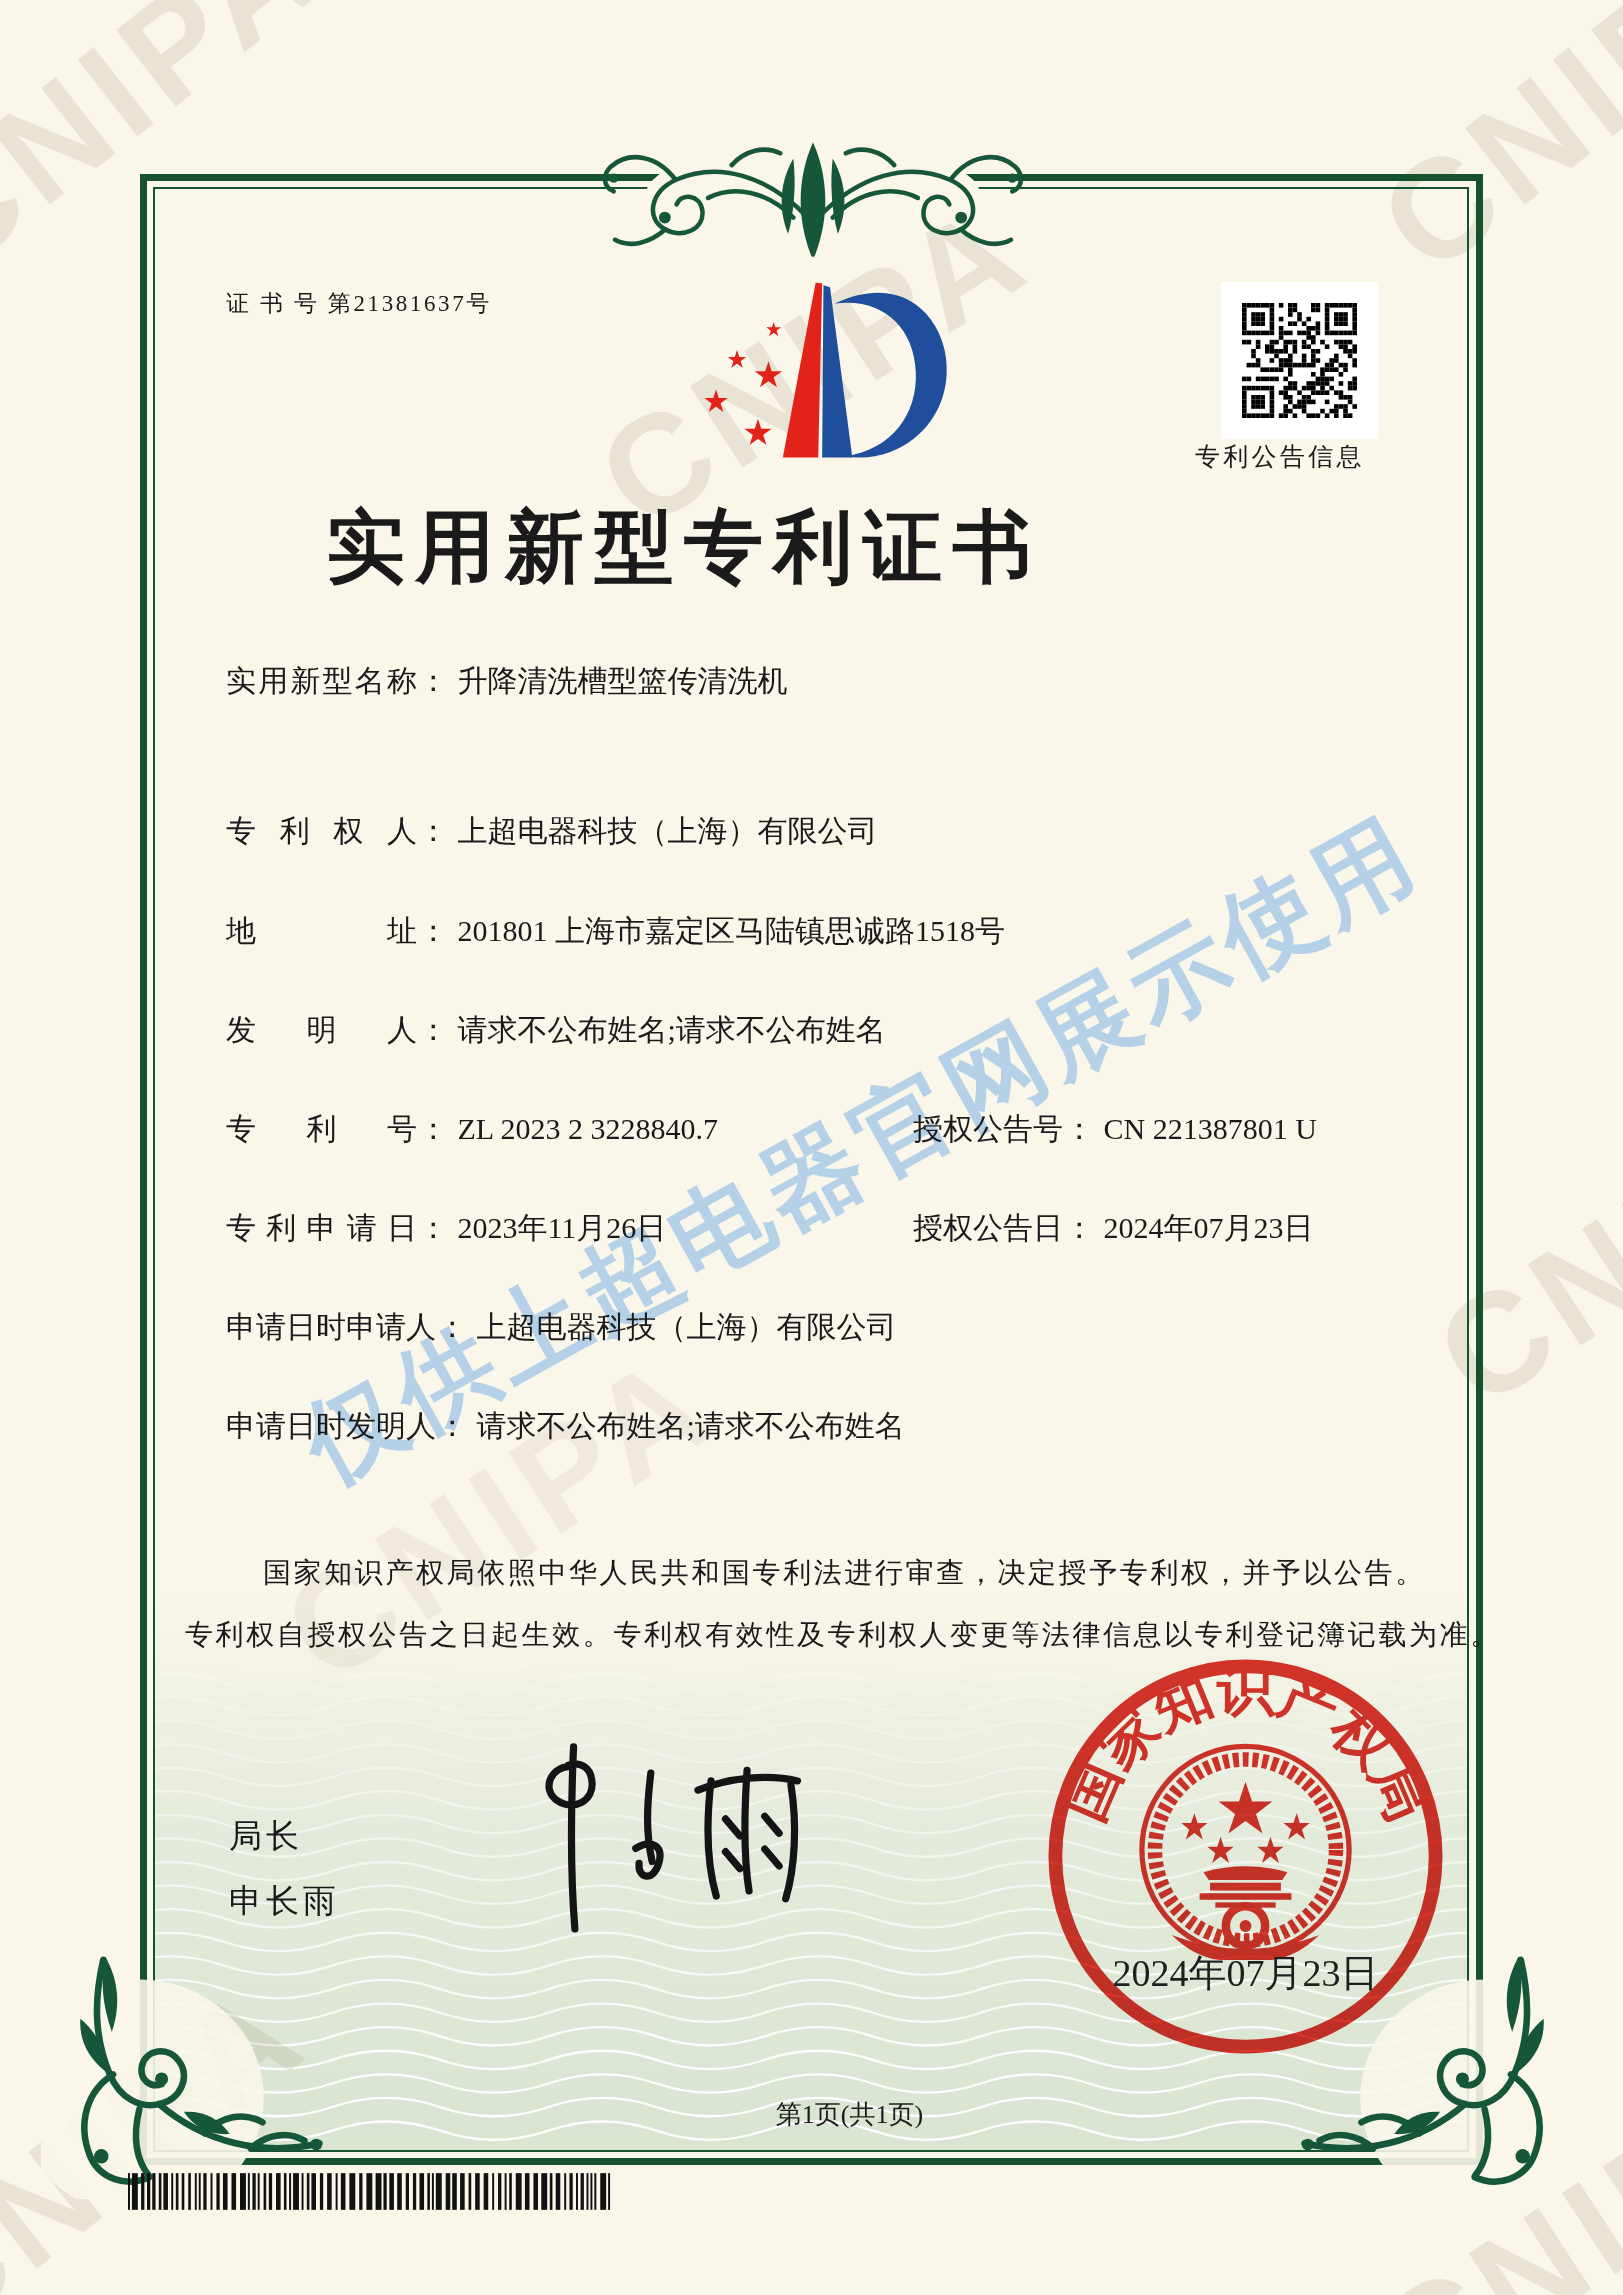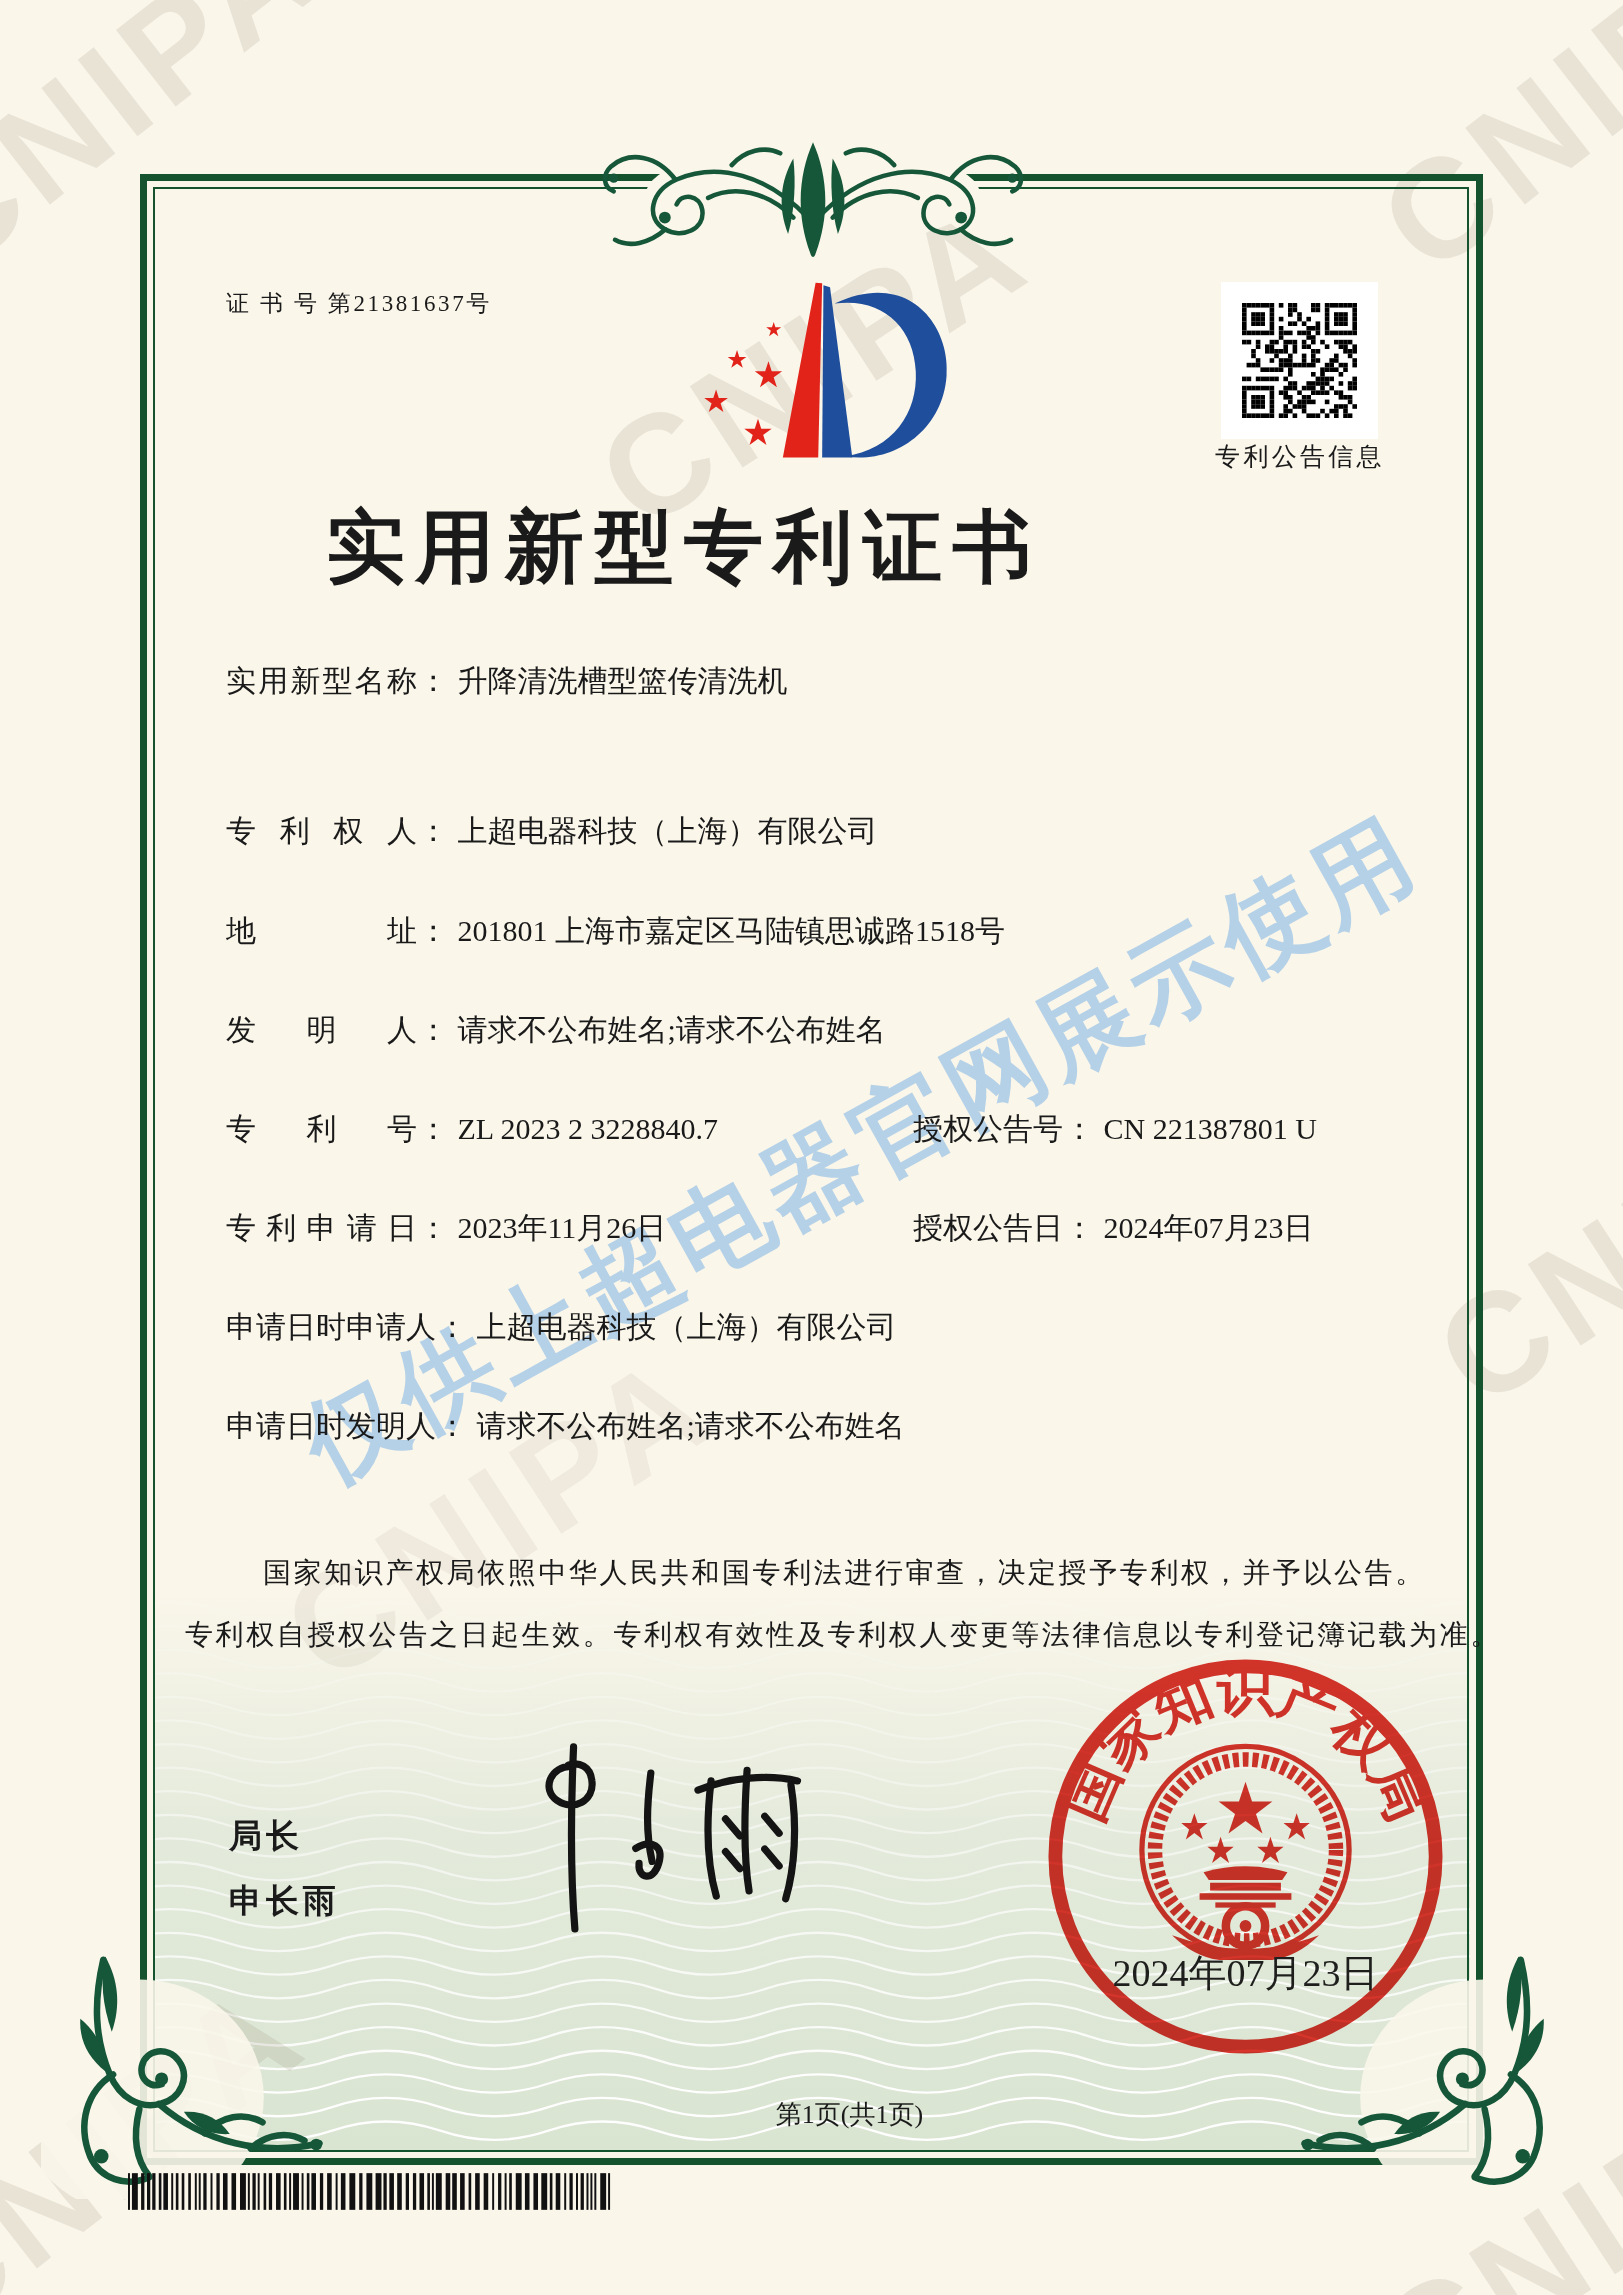--- a/index.html
+++ b/index.html
@@ -23,27 +23,27 @@
     color:rgba(123,179,229,0.55);transform:rotate(-29deg);z-index:4;
     font-family:"Liberation Sans","DejaVu Sans",sans-serif;}
   
   .certno{position:absolute;left:226px;top:288px;font-size:23px;letter-spacing:2.6px;z-index:5;}
   .title{position:absolute;left:0;top:495px;width:1368px;text-align:center;
     font-size:79px;font-weight:bold;letter-spacing:10.5px;z-index:5;}
   .frow{position:absolute;font-size:30px;z-index:5;white-space:nowrap;}
   .flabel{display:inline-block;min-width:191px;text-align:justify;text-align-last:justify;}
   .fcolon{display:inline-block;margin:0 9.2px 0 1.3px;}
   .stmt{position:absolute;font-size:28px;letter-spacing:2.6px;z-index:5;white-space:nowrap;}
-  .signer{position:absolute;left:229px;font-size:33px;font-weight:700;z-index:6;
+  .signer{position:absolute;left:229px;font-size:33px;font-weight:400;z-index:6;
     font-family:"Liberation Sans","DejaVu Sans",sans-serif;letter-spacing:3.9px;}
   .footer{position:absolute;left:0;top:2097px;width:1623px;text-align:center;
     font-size:26px;z-index:6;margin-left:38px;}
   .qr-panel{position:absolute;left:1221px;top:282px;width:157px;height:157px;
     background:#ffffff;z-index:5;}
-  .qr-caption{position:absolute;left:1195px;top:440px;width:210px;text-align:center;
+  .qr-caption{position:absolute;left:1195px;top:440px;width:210px;
     font-size:25px;letter-spacing:3.3px;z-index:5;}
   .abs{position:absolute;}
   svg{display:block;}
 </style>
 </head>
 <body>
 
 <div class="page">
 
   <div class="wm-cnipa" style="left:-125px;top:13px;transform:rotate(-38deg);">CNIPA</div>

